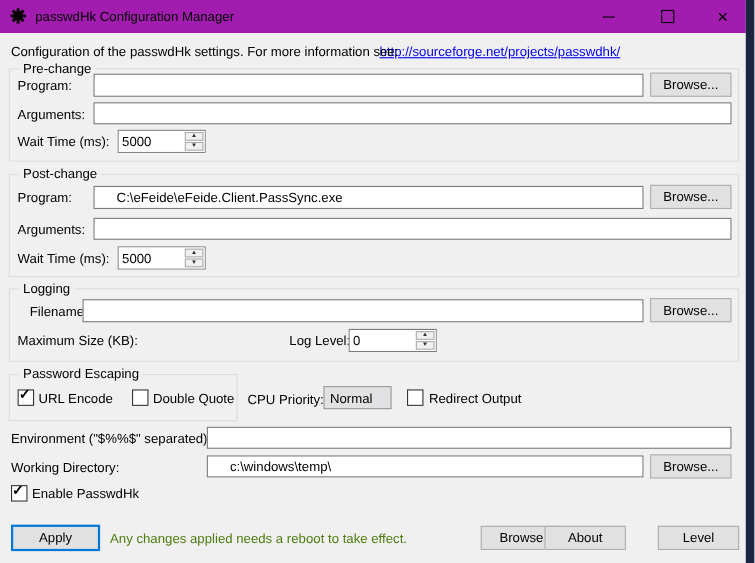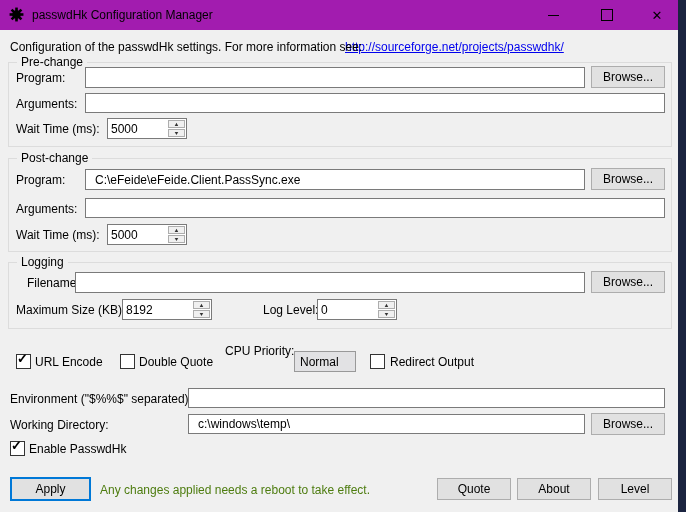--- a/index.html
+++ b/index.html
@@ -16,21 +16,21 @@
   .tb-min-glyph{display:block;width:11px;border-top:1px solid #000;}
   .tb-max-glyph{display:block;width:10px;height:10px;border:1px solid #000;}
   .tb-close-glyph{font-size:13px;line-height:1;}
   
   .group{position:absolute;border:1px solid #dcdcdc;}
   .group-label{position:absolute;top:-8px;left:8px;background:#f0f0f0;padding:0 4px;font-size:12px;}
   
   .tinput{
     position:absolute;border:1px solid #7a7a7a;background:#fff;
     font-family:"Liberation Sans",sans-serif;font-size:12px;color:#000;
-    padding:1px 9px;height:21px;box-sizing:border-box;outline:none;
+    padding:1px 20px;height:21px;box-sizing:border-box;outline:none;
   }
   .lbl{position:absolute;white-space:nowrap;}
   .btn{
     position:absolute;background:#e1e1e1;border:1px solid #adadad;
     display:flex;align-items:center;justify-content:center;
     font-size:12px;color:#000;box-sizing:border-box;cursor:default;
   }
   .btn-apply{border:2px solid #0078d7;}
   
   .spinner{position:absolute;border:1px solid #7a7a7a;background:#fff;display:flex;box-sizing:border-box;}
@@ -132,54 +132,46 @@
 
   <div class="group" style="left:8px;top:262px;width:662px;height:65px;">
     <span class="group-label">Logging</span>
   </div>
   <span class="lbl" style="left:16px;top:276px;margin-left:11px;">Filename:</span>
   <input class="tinput" style="left: 75px; top: 272px; width: 510px;" value="">
   <div class="btn" style="left:591px;top:271px;width:74px;height:22px;">
     <span>Browse...</span>
   </div>
   <span class="lbl" style="left:16px;top:303px;">Maximum Size (KB):</span>
-  <div class="spinner" style="left:122px;top:299px;width:90px;height:21px;">
-    <input class="spin-val" value="8192" style="">
-    <div class="spin-btns">
-      <div class="spin-b">
-          <span>▲</span>
-        </div>
-      <div class="spin-b">
-          <span>▼</span>
-        </div>
-    </div>
-  </div>
   <span class="lbl" style="left:263px;top:303px;">Log Level:</span>
   <div class="spinner" style="left:317px;top:299px;width:80px;height:21px;">
     <input class="spin-val" value="0" style="">
     <div class="spin-btns">
       <div class="spin-b">
           <span>▲</span>
         </div>
       <div class="spin-b">
           <span>▼</span>
         </div>
     </div>
   </div>
 
+  <div class="group" style="left:8px;top:340px;width:206px;height:41px;">
+    <span class="group-label">Password Escaping</span>
+  </div>
   <span class="chk checked" style="left:16px;top:354px;">
     <span class="check">✓</span>
   </span>
   <span class="lbl" style="left:35px;top:355px;">URL Encode</span>
   <span class="chk" style="left:120px;top:354px;">
     
   </span>
   <span class="lbl" style="left:139px;top:355px;">Double Quote</span>
 
-  <span class="lbl" style="left:225px;top:344px;text-align:right;">CPU Priority:</span>
+  <span class="lbl" style="left:225px;top:356px;text-align:right;">CPU Priority:</span>
   <div class="combo" style="left:294px;top:351px;width:62px;height:21px;">
     <span>Normal</span>
     <span class="chev">∨</span>
   </div>
   <span class="chk" style="left:370px;top:354px;">
     
   </span>
   <span class="lbl" style="left:390px;top:355px;">Redirect Output</span>
 
   <span class="lbl" style="left:10px;top:392px;">Environment ("$%%$" separated):</span>
@@ -194,23 +186,23 @@
   <span class="chk checked" style="left:10px;top:441px;">
     <span class="check">✓</span>
   </span>
   <span class="lbl" style="left:29px;top:442px;">Enable PasswdHk</span>
 
   <div class="btn btn-apply" style="left:10px;top:477px;width:81px;height:24px;justify-content:center;">
     <span>Apply</span>
   </div>
   <span class="lbl note" style="left:100px;top:483px;">Any changes applied needs a reboot to take effect.</span>
   <div class="btn" style="left:437px;top:478px;width:74px;height:22px;">
-    <span>Quote</span>
-  </div>
-  <div class="btn" style="left:517px;top:478px;width:74px;height:22px;">
+    <span>Browse</span>
+  </div>
+  <div class="btn" style="left:495px;top:478px;width:74px;height:22px;">
     <span>About</span>
   </div>
   <div class="btn" style="left:598px;top:478px;width:74px;height:22px;">
     <span>Level</span>
   </div>
 
   <div id="side-strip"></div>
 </div>
 
 </body></html>

